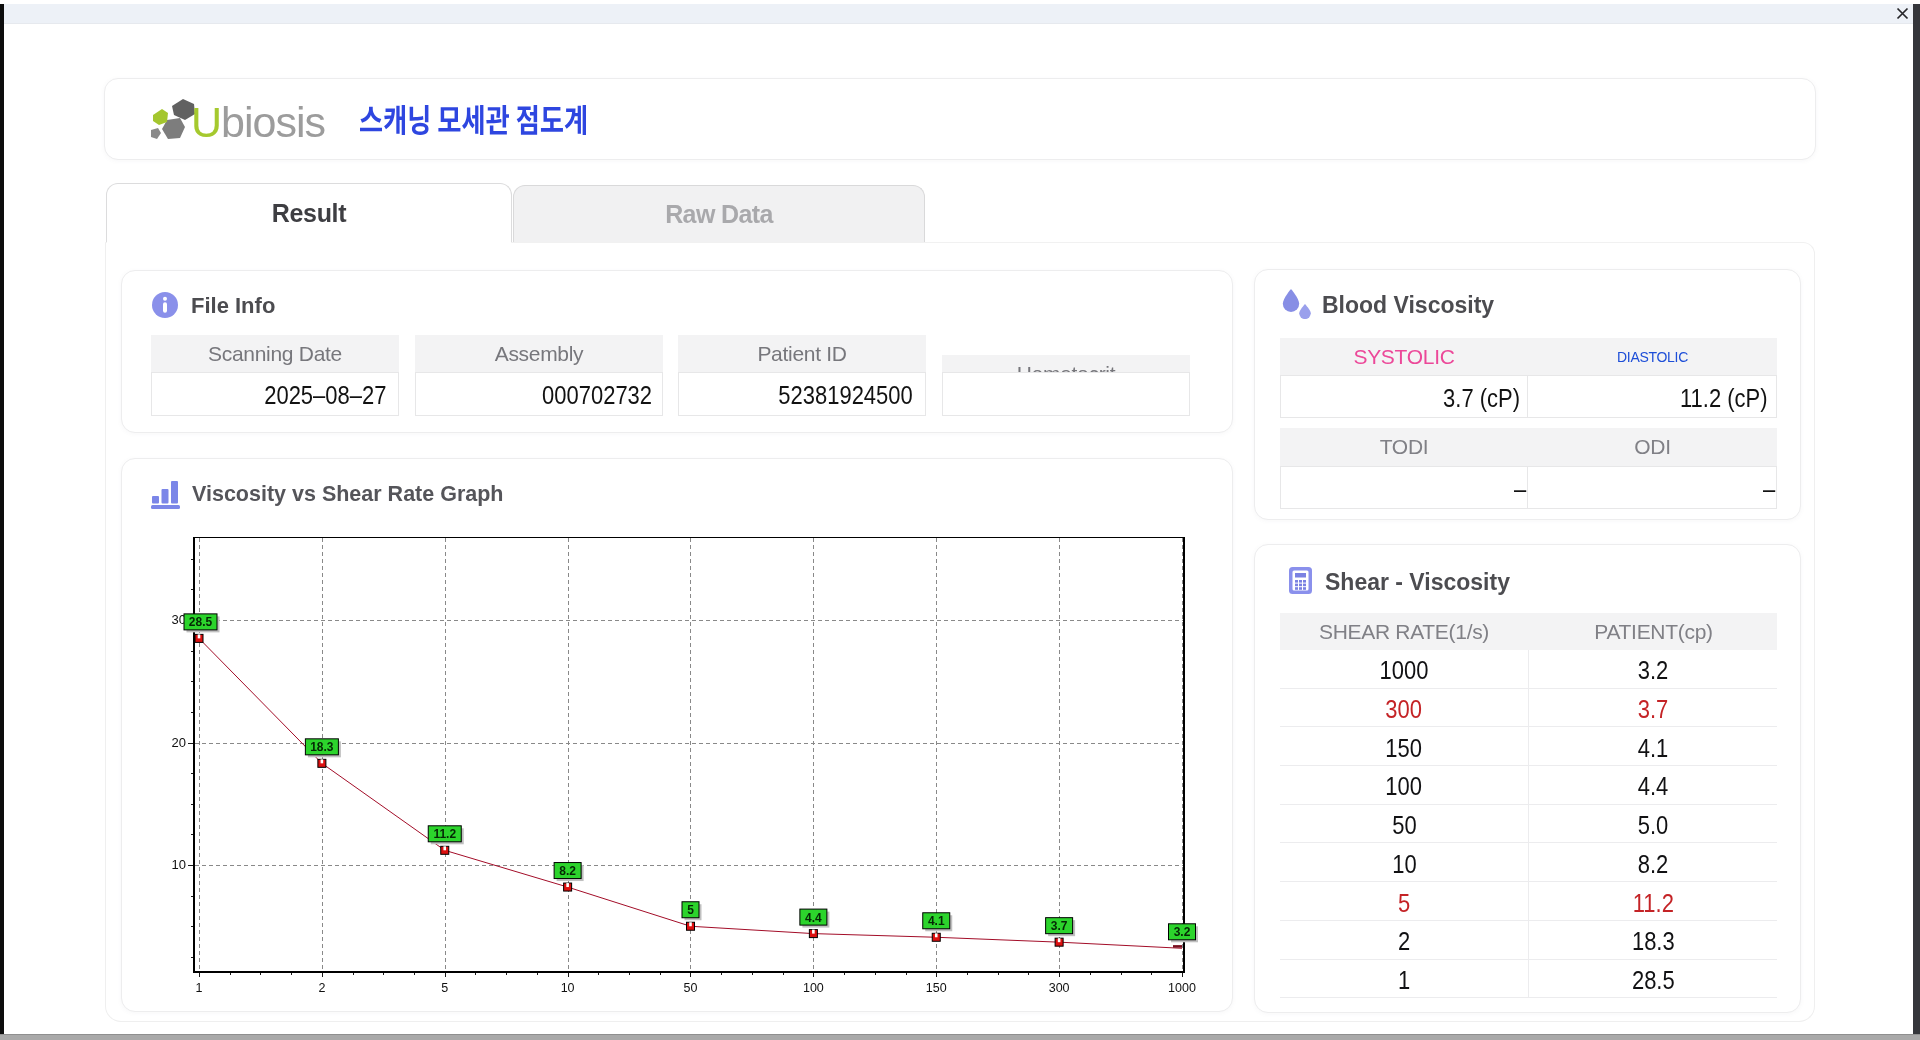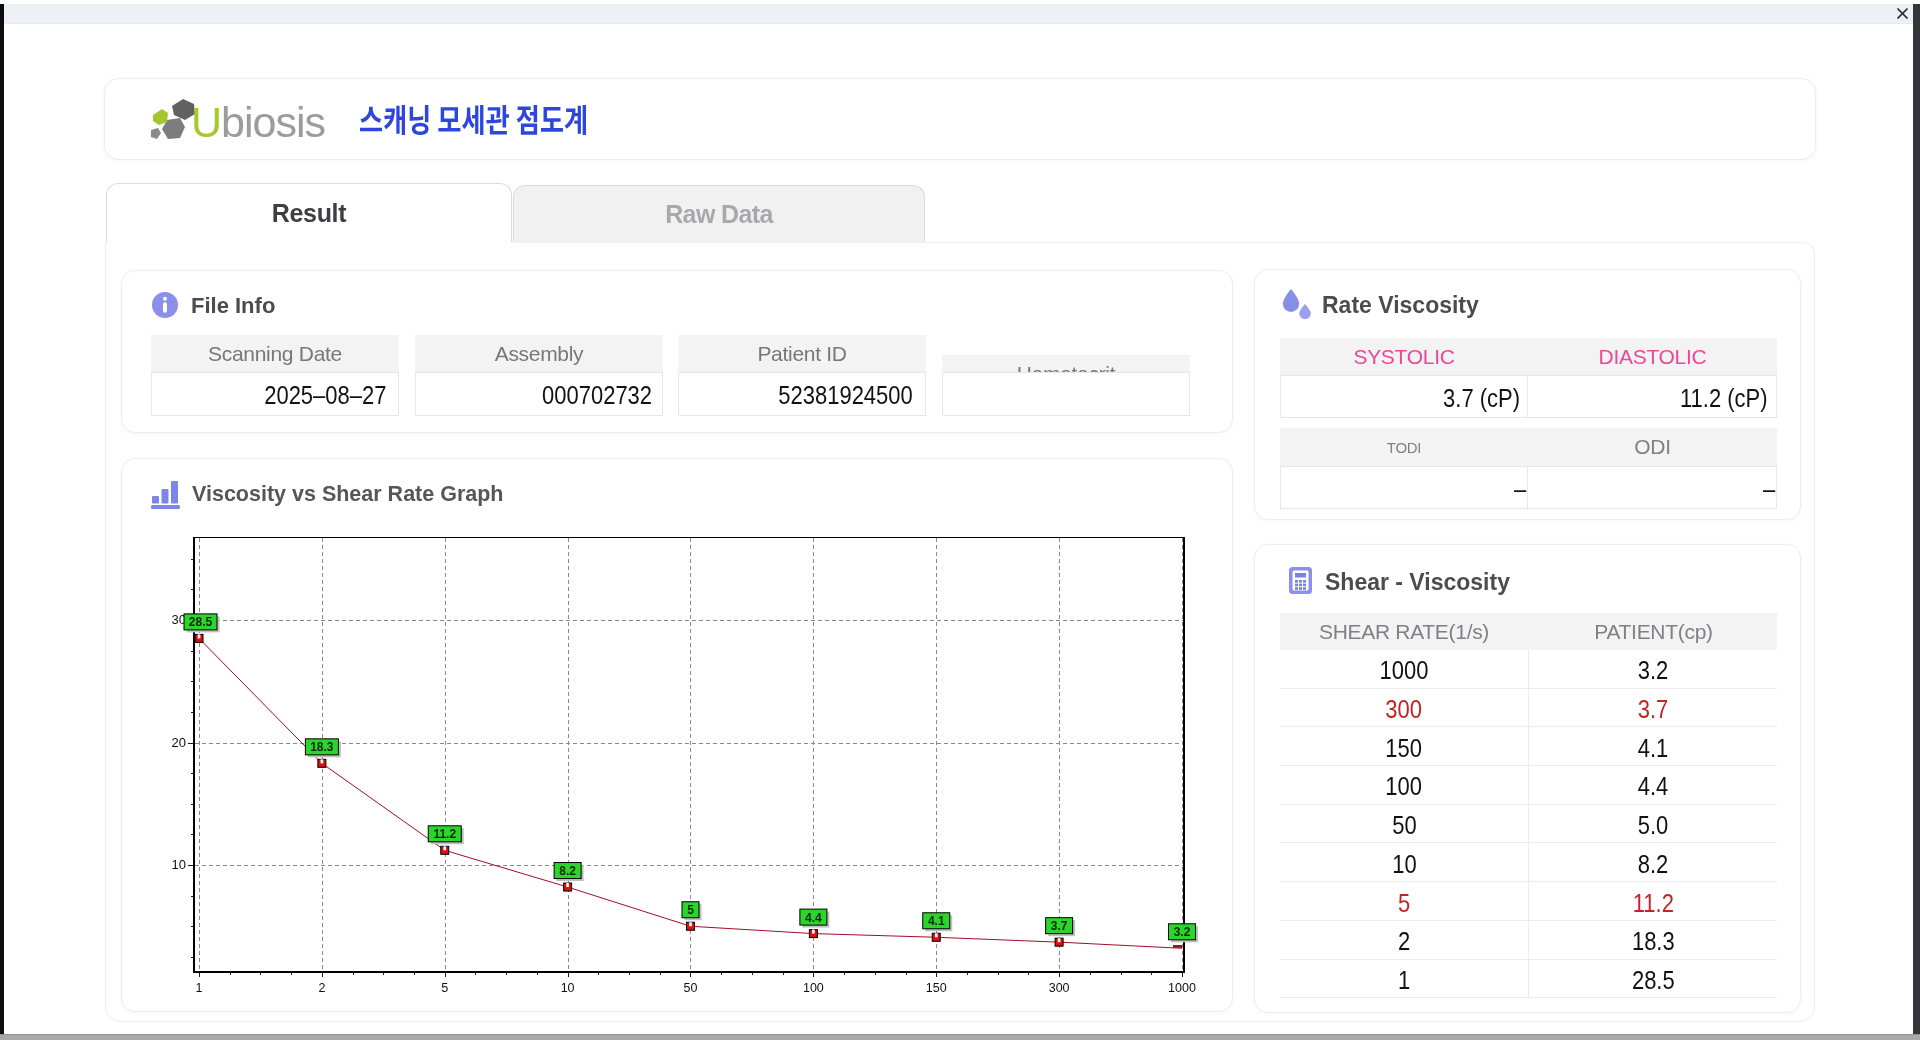--- a/index.html
+++ b/index.html
@@ -211,33 +211,33 @@
 <rect x="1046.5" y="464.8" width="27" height="16" fill="#2cd42c" stroke="#000" stroke-width="1"></rect>
 <text x="1060.0" y="477.3" font-size="12" font-weight="bold" fill="#052805" text-anchor="middle">3.2</text>
 </svg>
   </div>
 
   <div class="card" style="left:1254px;top:269px;width:547px;height:251px;">
     <svg class="abs" style="left:27px;top:19px" width="30" height="30" viewBox="0 0 30 30">
       <path d="M9 0 C9 0 0.8 9.5 0.8 14.8 a8.2 8.2 0 0 0 16.4 0 C17.2 9.5 9 0 9 0 Z" fill="#878ee5"></path>
       <path d="M23 15 C23 15 17.2 21.3 17.2 24.3 a5.8 5.8 0 0 0 11.6 0 C28.8 21.3 23 15 23 15 Z" fill="#9aa0ec"></path>
     </svg>
-    <div class="ptitle" style="left:67px;top:22px;font-size:23px;">Rate Viscosity</div>
+    <div class="ptitle" style="left:67px;top:22px;font-size:23px;">Blood Viscosity</div>
   </div>
   <div class="hcell" style="left:1280px;top:338px;width:497px;height:37px;"></div>
   <div class="abs" style="left:1280px;top:338px;width:248px;height:37px;color:#ec4899;font-size:21px;letter-spacing:-0.3px;display:flex;align-items:center;justify-content:center;">SYSTOLIC</div>
-  <div class="abs" style="left:1528px;top:338px;width:249px;height:37px;color:#ec4899;font-size:21px;letter-spacing:-0.3px;display:flex;align-items:center;justify-content:center;text-align:center;">DIASTOLIC</div>
+  <div class="abs" style="left:1528px;top:338px;width:249px;height:37px;color:#1d4ed8;font-size:14px;letter-spacing:-0.3px;display:flex;align-items:center;justify-content:center;text-align:center;">DIASTOLIC</div>
   <div class="vcell" style="left:1280px;top:375px;width:248px;height:43px;">
       <span class="vtx">3.7 (cP)</span>
     </div>
   <div class="vcell" style="left:1527px;top:375px;width:250px;height:43px;">
       <span class="vtx">11.2 (cP)</span>
     </div>
   <div class="hcell" style="left:1280px;top:428px;width:497px;height:38px;"></div>
-  <div class="abs" style="left:1280px;top:428px;width:248px;height:38px;color:#808086;font-size:15px;letter-spacing:-0.3px;display:flex;align-items:center;justify-content:center;">TODI</div>
+  <div class="abs" style="left:1280px;top:428px;width:248px;height:38px;color:#808086;font-size:21px;letter-spacing:-0.3px;display:flex;align-items:center;justify-content:center;">TODI</div>
   <div class="abs" style="left:1528px;top:428px;width:249px;height:38px;color:#808086;font-size:21px;letter-spacing:-0.3px;display:flex;align-items:center;justify-content:center;">ODI</div>
   <div class="vcell" style="left:1280px;top:466px;width:248px;height:43px;">
       <span class="vtx">–</span>
     </div>
   <div class="vcell" style="left:1527px;top:466px;width:250px;height:43px;">
       <span class="vtx">–</span>
     </div>
 
   <div class="card" style="left:1254px;top:544px;width:547px;height:469px;">
     <svg class="abs" style="left:34px;top:22px" width="23" height="27" viewBox="0 0 23 27">

